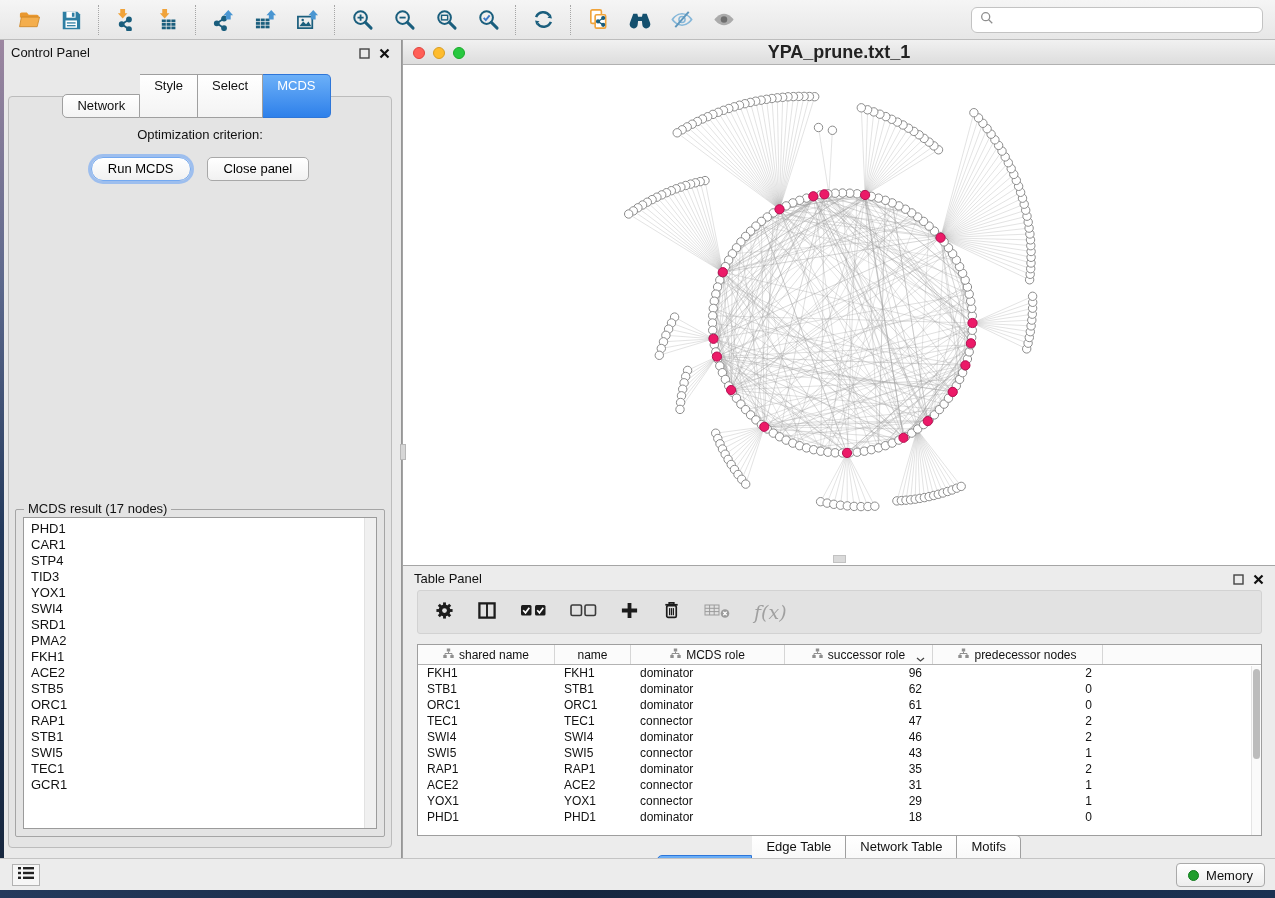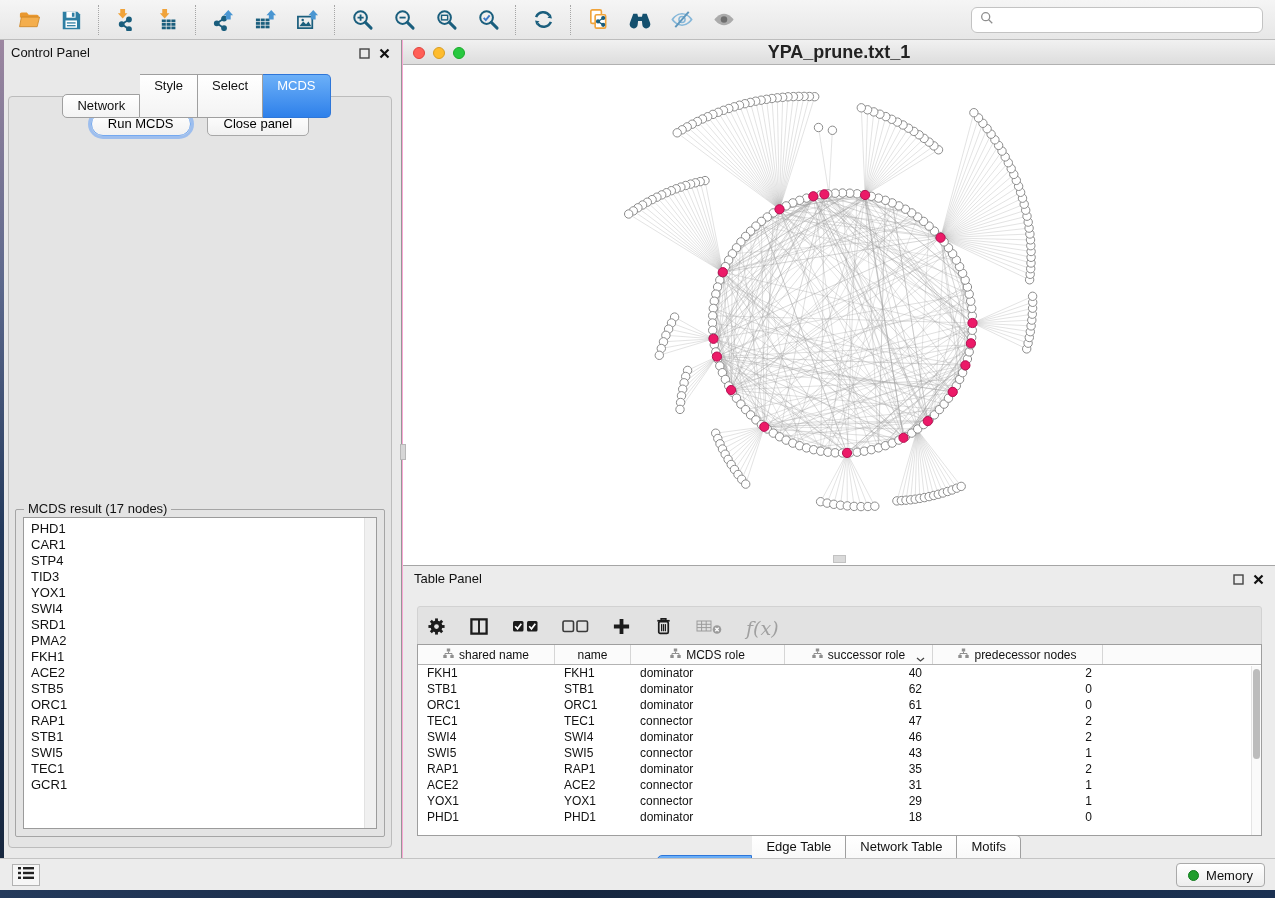--- a/index.html
+++ b/index.html
@@ -3,21 +3,21 @@
 <meta charset="utf-8">
 <style>
   * { box-sizing: border-box; }
   html,body { margin:0; padding:0; }
   body {
     width:1275px; height:898px; overflow:hidden; position:relative;
     background:linear-gradient(90deg,#243a5c,#16263f 45%,#1b3152);
     font-family:"Liberation Sans",sans-serif; color:#111;
     -webkit-font-smoothing:antialiased;
   }
-  .app { position:absolute; left:0; top:0; right:0; bottom:8px; background:#f9a8d4; }
+  .app { position:absolute; left:0; top:0; right:0; bottom:8px; background:#a3a3a3; }
   .left-sliver { position:absolute; left:0; top:40px; bottom:32px; width:4px;
     background:linear-gradient(#9c86a0,#5c688c 30%,#243a5c 60%,#17273f); z-index:60; }
 
   
   .toolbar { position:absolute; left:0; top:0; right:0; height:40px;
     background:linear-gradient(#f5f5f5,#e7e7e7); border-bottom:1px solid #bdbdbd;
     display:flex; align-items:center; padding-left:8px; }
   .tbtn { width:42px; height:34px; display:flex; align-items:center; justify-content:center; border-radius:4px; }
   .tbtn svg { display:block; }
   .tsep { width:0; height:30px; border-left:1px dotted #a6a6a6; margin:0 6px; }
@@ -60,22 +60,22 @@
   .netwin { position:absolute; left:403px; top:40px; right:0; height:525px; background:#fff; }
   .net-title { height:25px; background:linear-gradient(#f1f1f1,#dddddd); border-bottom:1px solid #b1b1b1;
     text-align:center; font-size:18px; line-height:25px; position:relative; font-weight:bold; color:#222; }
   .lights { position:absolute; left:10px; top:7px; display:flex; gap:8px; }
   .light { width:12px; height:12px; border-radius:50%; }
   .netcanvas { position:absolute; left:0; top:25px; right:0; bottom:0; background:#fff; overflow:hidden; }
   .net-hhandle { position:absolute; left:430px; bottom:2px; width:13px; height:8px; background:#dadada; border:1px solid #c2c2c2; }
 
   
   .tpanel { position:absolute; left:403px; top:565px; right:0; height:293px; background:#ececec; border-top:1px solid #a5a5a5; }
-  .ttoolbar { position:absolute; left:14px; right:13px; top:40px; height:44px; background:#e2e2e2;
-    border:1px solid #d2d2d2; border-radius:3px; display:flex; align-items:center; padding-left:9px; gap:23px; }
+  .ttoolbar { position:absolute; left:14px; right:13px; top:24px; height:44px; background:#e2e2e2;
+    border:1px solid #d2d2d2; border-radius:3px; display:flex; align-items:center; padding-left:17px; gap:23px; }
   .ttool { display:flex; align-items:center; justify-content:center; }
   .fx { font-family:"DejaVu Serif",serif; font-style:italic; font-size:19px; color:#a0a0a0; }
   .table-wrap { position:absolute; left:14px; right:13px; top:78px; height:192px; background:#fff; border:1px solid #9e9e9e; }
   .thead { display:flex; height:20px; background:#fbfbfb; border-bottom:1px solid #b3b3b3; font-size:12px; }
   .th { display:flex; align-items:center; justify-content:center; gap:5px; border-right:1px solid #d6d6d6;
     position:relative; color:#111; }
   .th .sortchev { position:absolute; right:7px; top:7px; }
   .th-fill { flex:1; }
   .tbody { }
   .trow { display:flex; height:16px; font-size:12px; line-height:16px; }
@@ -309,20 +309,21 @@
           </svg>
       </span>
     </div>
     <div class="cpanel-tabs" id="cpanel-tabs">
         <div class="seg first">Network</div>
         <div class="seg">Style</div>
         <div class="seg">Select</div>
         <div class="seg last active">MCDS</div>
       </div>
     <div class="cpanel-body">
+      <div class="crit-label">Optimization criterion:</div>
       <div class="btn-row">
         <button class="mac-btn focus-ring">Run MCDS</button>
         <button class="mac-btn">Close panel</button>
       </div>
       <div class="groupbox">
         <span class="groupbox-legend">MCDS result (17 nodes)</span>
         <div class="mcds-list" id="mcds-list">
           <div class="mcds-scroll"></div>
         <div>PHD1</div>
             <div>CAR1</div>
@@ -1219,21 +1220,21 @@
               </svg></span>
             <span>predecessor nodes</span>
           </div>
           <div class="th th-fill" style="border-right: none;"></div>
         </div>
       <div class="tbody" id="table-body">
           <div class="trow">
             <div class="tc left" style="width: 137px;">FKH1</div>
             <div class="tc left" style="width: 76px;">FKH1</div>
             <div class="tc left" style="width: 154px;">dominator</div>
-            <div class="tc right" style="width: 148px;">40</div>
+            <div class="tc right" style="width: 148px;">96</div>
             <div class="tc right" style="width: 170px;">2</div>
           </div>
           <div class="trow">
             <div class="tc left" style="width: 137px;">STB1</div>
             <div class="tc left" style="width: 76px;">STB1</div>
             <div class="tc left" style="width: 154px;">dominator</div>
             <div class="tc right" style="width: 148px;">62</div>
             <div class="tc right" style="width: 170px;">0</div>
           </div>
           <div class="trow">

